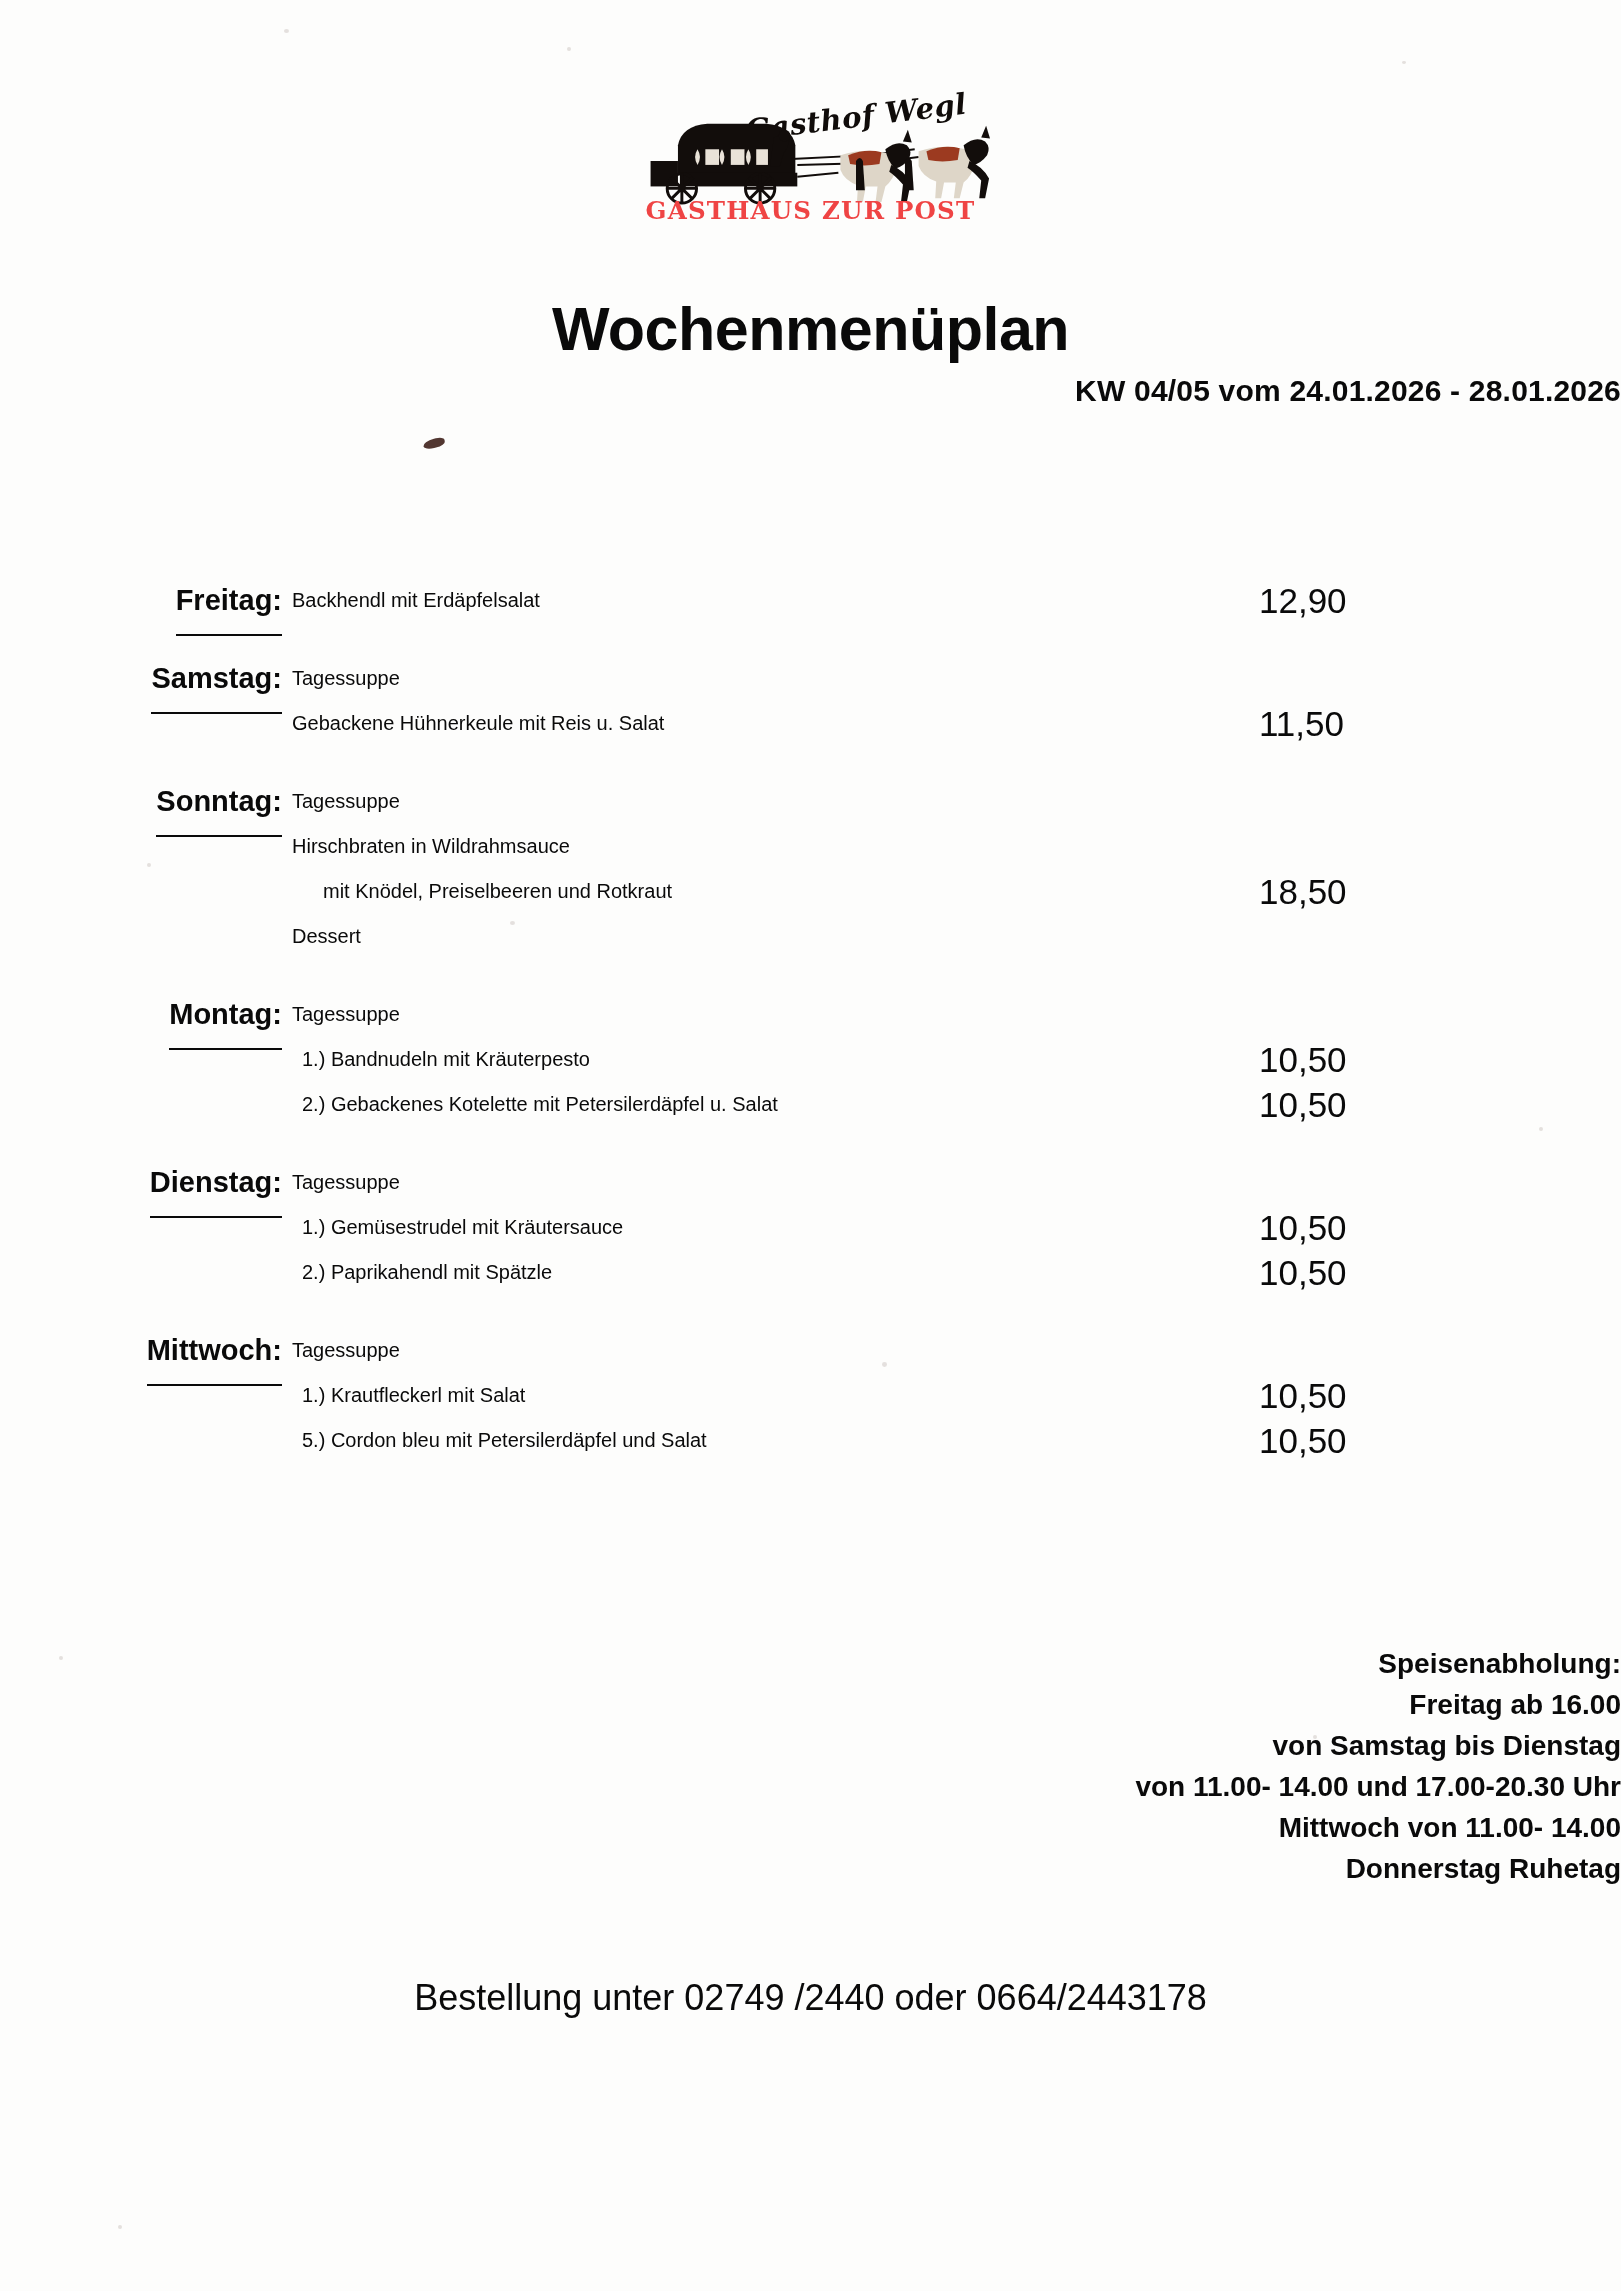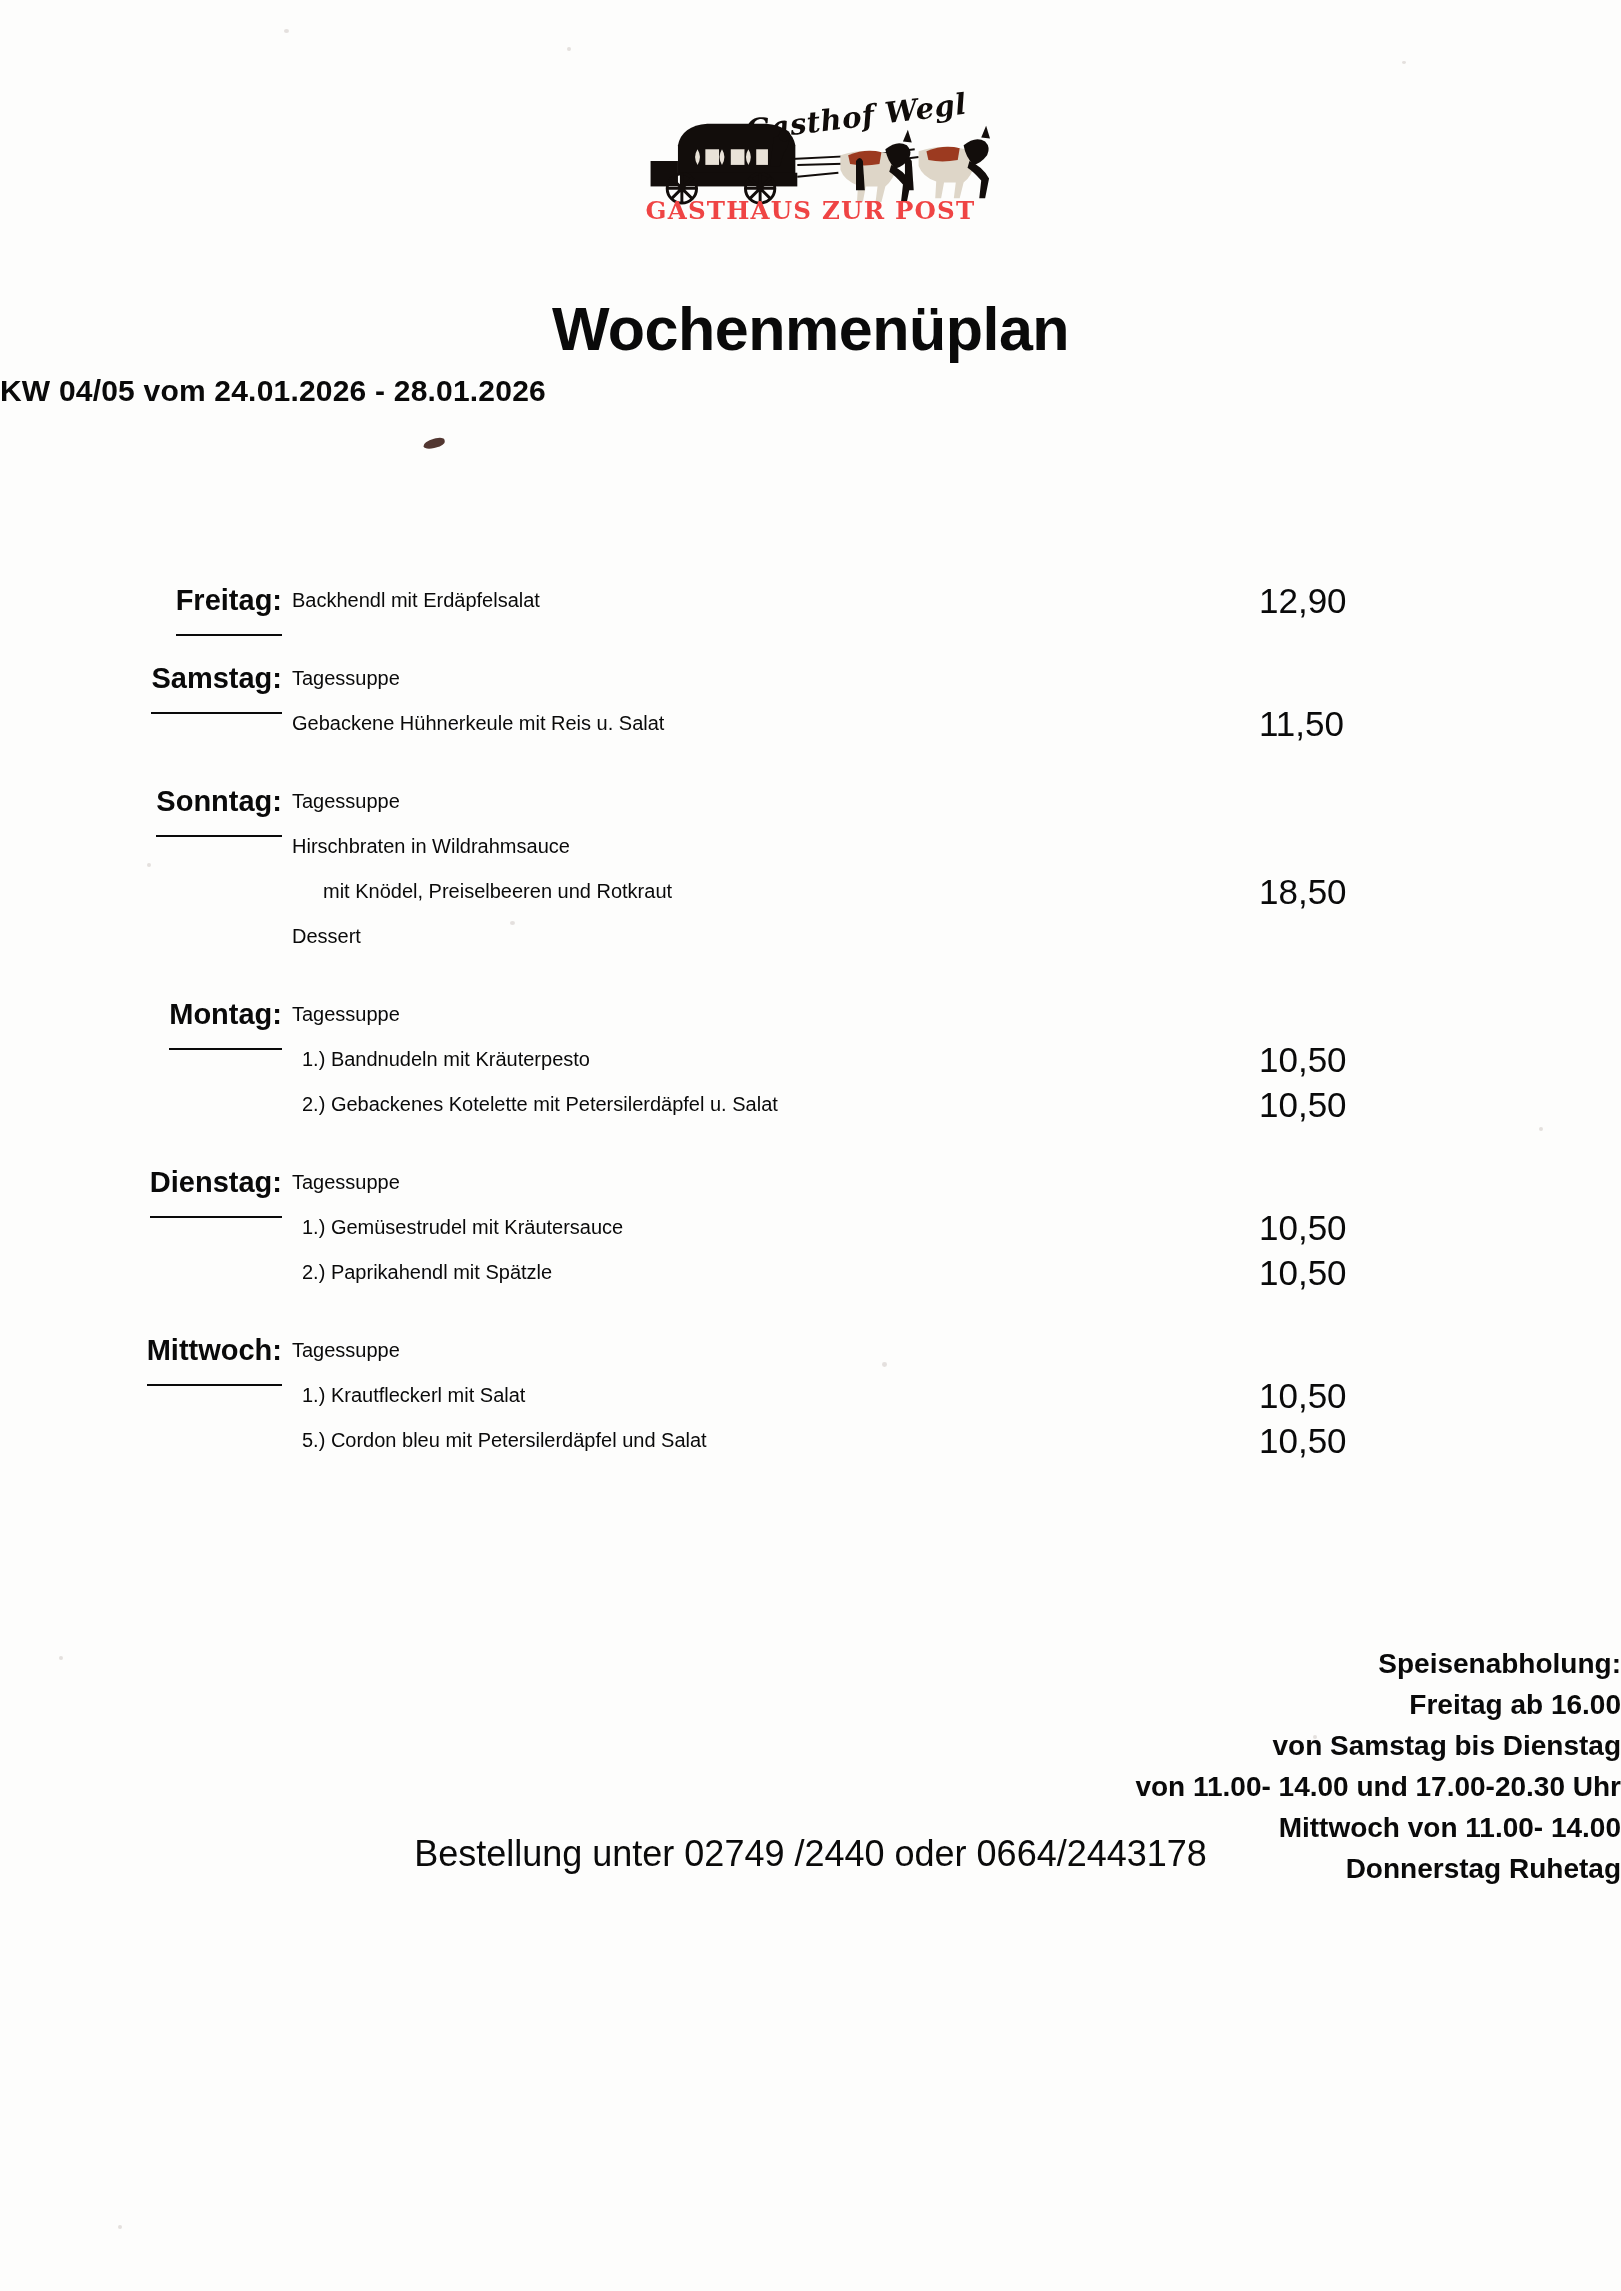--- a/index.html
+++ b/index.html
@@ -81,21 +81,21 @@
     width: 1621px;
     text-align: center;
     font-size: 61px;
     font-weight: 700;
     letter-spacing: -0.5px;
   }
   .subtitle {
     position: absolute;
     left: 0; top: 374px;
     width: 1621px;
-    text-align: left;
+    text-align: right;
     font-size: 30px;
     font-weight: 700;
     letter-spacing: 0.2px;
   }
 
   
   .menu {
     position: absolute;
     left: 0; top: 578px;
     width: 1621px;
@@ -143,21 +143,21 @@
     position: absolute;
     left: 0; top: 1643px;
     width: 1621px;
     text-align: right;
     font-size: 28px;
     font-weight: 700;
     line-height: 41px;
   }
   .order-line {
     position: absolute;
-    left: 0; top: 1833px;
+    left: 0; top: 1977px;
     width: 1621px;
     text-align: center;
     font-size: 36px;
     font-weight: 400;
   }
 </style>
 </head>
 <body>
 
 <div class="page">

